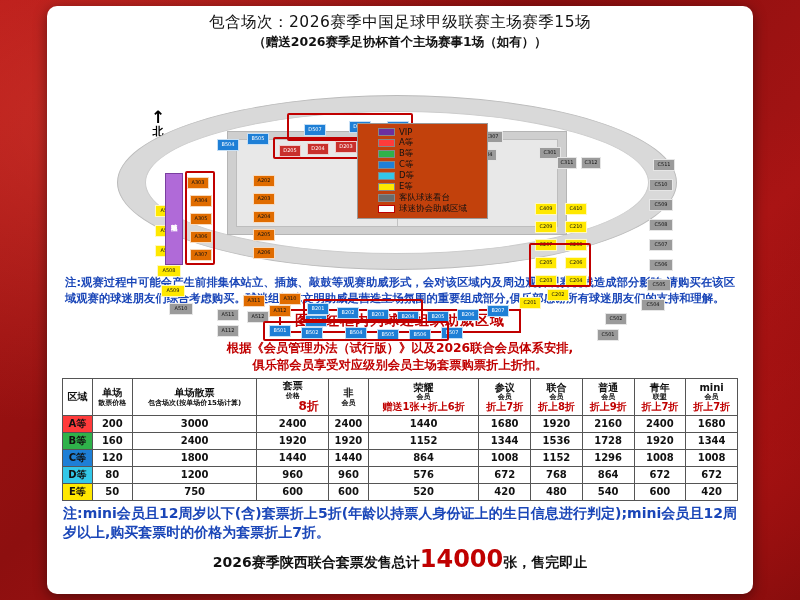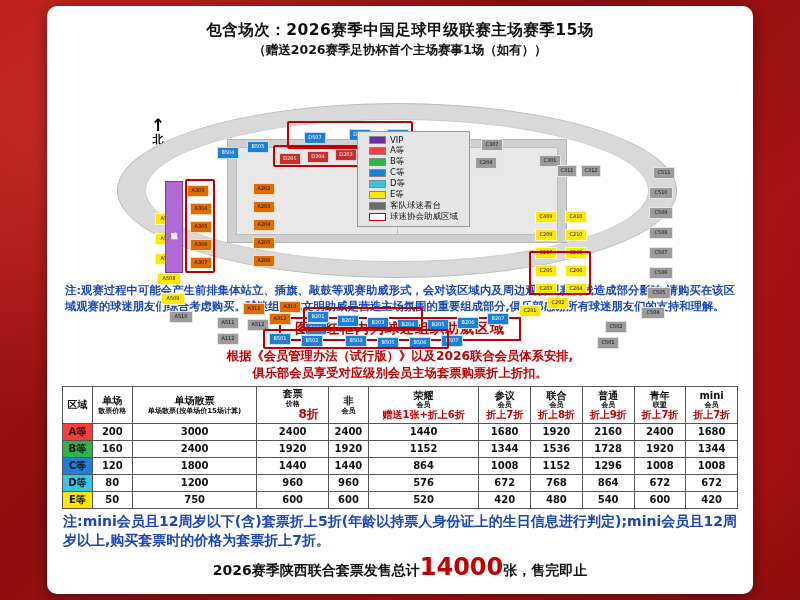--- a/index.html
+++ b/index.html
@@ -19,23 +19,22 @@
     left: 47px; top: 6px;
     width: 706px; height: 588px;
     background: #ffffff;
     border-radius: 10px;
     box-shadow: 0 3px 14px rgba(0,0,0,0.45);
     overflow: hidden;
     padding: 6px 10px 0 10px;
   }
   .title-block { text-align:center; }
   .title1 {
-    font-size: 15.5px; font-weight: bold; color:#111; letter-spacing:0.5px;
+    font-size: 15.5px; font-weight: normal; color:#111; letter-spacing:0.5px;
     line-height: 1.35;
-    margin-top: 8px;
   }
   .title2 {
     font-size: 12.5px; font-weight: bold; color:#111; margin-top:1px;
   }
 
   
   .map-wrap {
     position: relative;
     width: 686px; height: 220px;
     margin-top: 2px;
@@ -79,21 +78,21 @@
     overflow:hidden;
   }
   .hl-box {
     position:absolute; border:2px solid #c00000; border-radius:2px;
     pointer-events:none;
   }
 
   
   .legend {
     position:absolute; left:300px; top:70px;
-    background:#e5e5e5; border:1px solid #999; padding:3px 11px;
+    background:#c2410c; border:1px solid #999; padding:3px 20px;
     z-index: 20;
   }
   .legend-row { display:flex; align-items:center; height:11px; }
   .legend-sw { width:17px; height:8px; margin-right:4px; border:1px solid #888; }
   .legend-sw.frame { background:#fff; border:1.5px solid #c00000; }
   .legend-lb { font-size:8.5px; color:#111; white-space:nowrap; }
 
   
   .note {
     margin-top: 2px;
@@ -305,21 +304,21 @@
   <div class="rule">
     <div>根据《会员管理办法（试行版）》以及2026联合会员体系安排,</div>
     <div>俱乐部会员享受对应级别会员主场套票购票折上折扣。</div>
   </div>
 
   <table class="price">
     <thead>
       <tr id="hdr-row">
           <th>区域</th>
           <th>单场<span class="sub">散票价格</span></th>
-          <th>单场散票<span class="sub">单场散票(按单场价15场计算)</span></th>
+          <th>单场散票<span class="sub">包含场次(按单场价15场计算)</span></th>
           <th>套票<span class="sub">价格</span><span class="discbig" style="display:block;margin-left:32px;">8折</span></th>
           <th>非<span class="sub">会员</span></th>
           <th>荣耀<span class="sub">会员</span><span class="disc" style="display:block;">赠送1张+折上6折</span></th>
           <th>参议<span class="sub">会员</span><span class="disc" style="display:block;">折上7折</span></th>
           <th>联合<span class="sub">会员</span><span class="disc" style="display:block;">折上8折</span></th>
           <th>普通<span class="sub">会员</span><span class="disc" style="display:block;">折上9折</span></th>
           <th>青年<span class="sub">联盟</span><span class="disc" style="display:block;">折上7折</span></th>
           <th>mini<span class="sub">会员</span><span class="disc" style="display:block;">折上7折</span></th>
         </tr>
     </thead>

